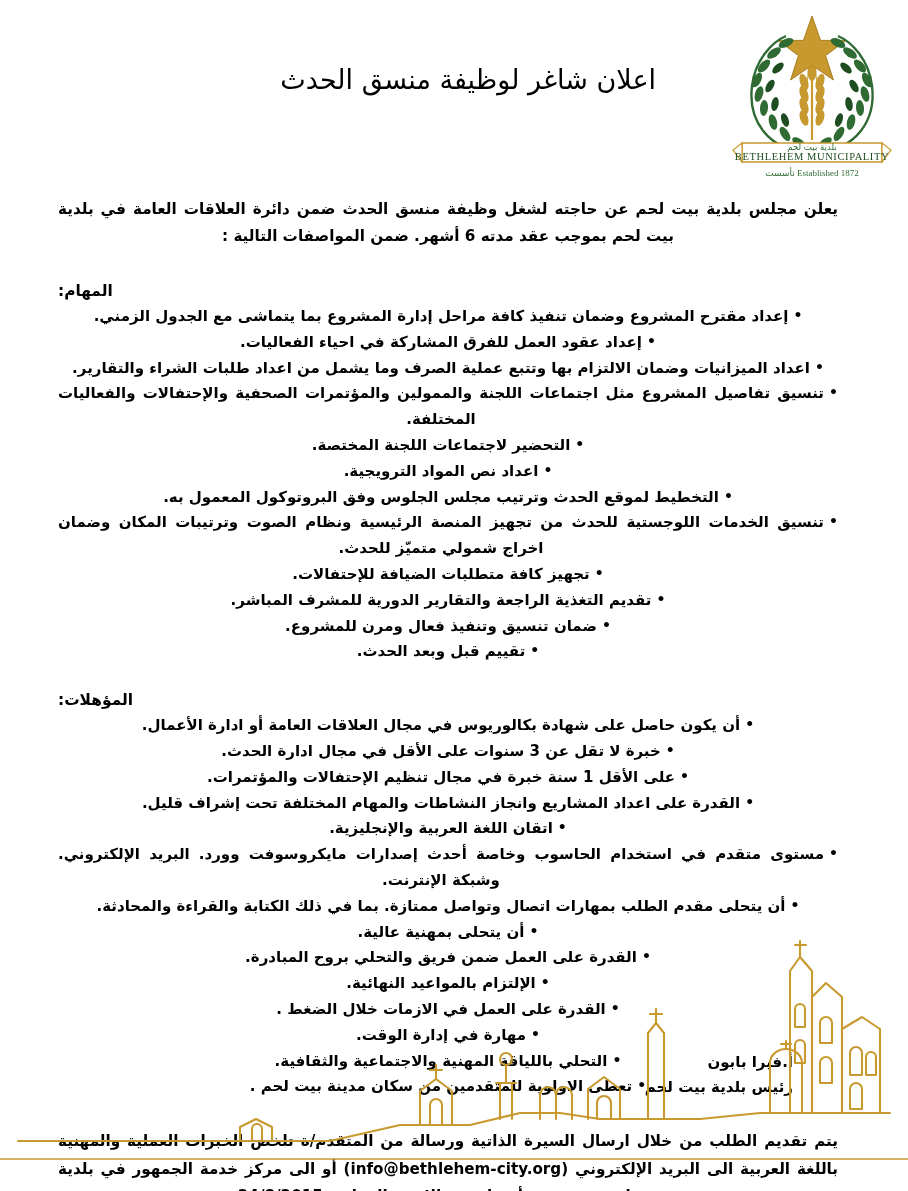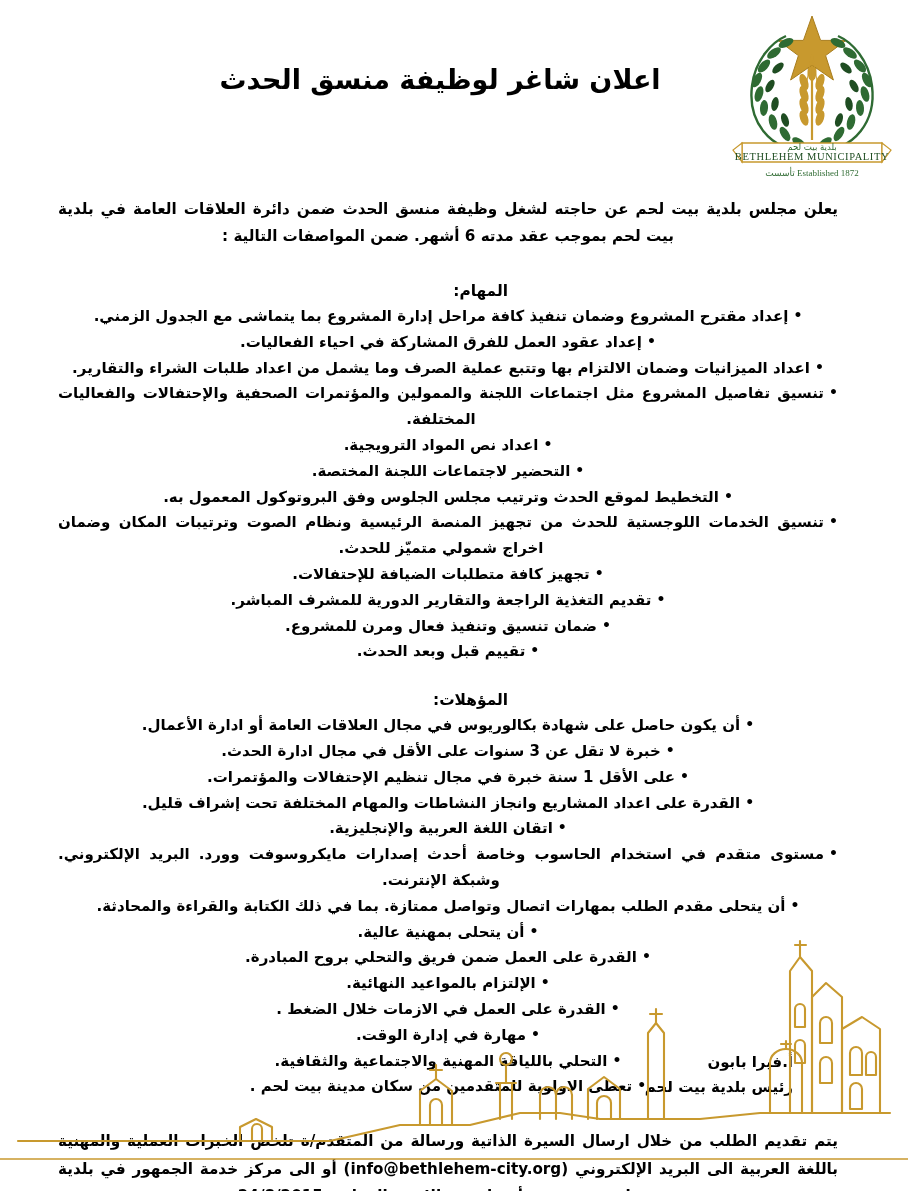--- a/index.html
+++ b/index.html
@@ -29,25 +29,25 @@
     right: 12px;
     width: 168px;
     height: 178px;
   }
   #logo-wrap svg { display: block; width: 100%; height: 100%; }
 
   
   #doc-title {
     position: absolute;
     top: 62px;
-    right: 238px;
+    right: 252px;
     width: 460px;
-    text-align: center;
+    text-align: right;
     font-size: 27px;
-    font-weight: bold;
+    font-weight: normal;
     line-height: 1.35;
     direction: rtl;
     letter-spacing: 0.5px;
   }
 
   
   #content {
     position: absolute;
     top: 196px;
     right: 70px;
@@ -63,21 +63,21 @@
     text-align-last: center;
     font-weight: bold;
     margin: 0;
   }
   .para.intro { margin-bottom: 32px; }
 
   .section-head {
     font-size: 15.4px;
     font-weight: bold;
     margin: 0 0 4px 0;
-    text-align: right;
+    text-align: left;
     padding-right: 330px;
   }
 
   ul.bullets {
     list-style: none;
     margin: 0 0 0 0;
     padding: 0;
   }
   ul.bullets li {
     font-size: 15px;
@@ -229,22 +229,22 @@
     <p class="para intro">يعلن مجلس بلدية بيت لحم عن حاجته لشغل وظيفة منسق الحدث ضمن دائرة العلاقات العامة في بلدية بيت لحم بموجب عقد مدته 6 أشهر. ضمن المواصفات التالية :</p>
 
     <div class="section-head">المهام:</div>
     <ul class="bullets">
       <li><span class="btxt">إعداد مقترح المشروع وضمان تنفيذ كافة مراحل إدارة المشروع بما يتماشى مع الجدول الزمني.</span></li>
       <li><span class="btxt">إعداد عقود العمل للفرق المشاركة في احياء الفعاليات.</span></li>
       <li><span class="btxt">اعداد الميزانيات وضمان الالتزام بها وتتبع عملية الصرف وما يشمل من اعداد طلبات الشراء والتقارير.</span></li>
       <li class="wide">
           <span class="btxt">تنسيق تفاصيل المشروع مثل اجتماعات اللجنة والممولين والمؤتمرات الصحفية والإحتفالات والفعاليات المختلفة.</span>
         </li>
+      <li><span class="btxt">التحضير لاجتماعات اللجنة المختصة.</span></li>
       <li><span class="btxt">اعداد نص المواد الترويجية.</span></li>
-      <li><span class="btxt">التحضير لاجتماعات اللجنة المختصة.</span></li>
       <li><span class="btxt">التخطيط لموقع الحدث وترتيب مجلس الجلوس وفق البروتوكول المعمول به.</span></li>
       <li class="wide">
           <span class="btxt">تنسيق الخدمات اللوجستية للحدث من تجهيز المنصة الرئيسية ونظام الصوت وترتيبات المكان وضمان اخراج شمولي متميّز للحدث.</span>
         </li>
       <li><span class="btxt">تجهيز كافة متطلبات الضيافة للإحتفالات.</span></li>
       <li><span class="btxt">تقديم التغذية الراجعة والتقارير الدورية للمشرف المباشر.</span></li>
       <li><span class="btxt">ضمان تنسيق وتنفيذ فعال ومرن للمشروع.</span></li>
       <li><span class="btxt">تقييم قبل وبعد الحدث.</span></li>
     </ul>
 

